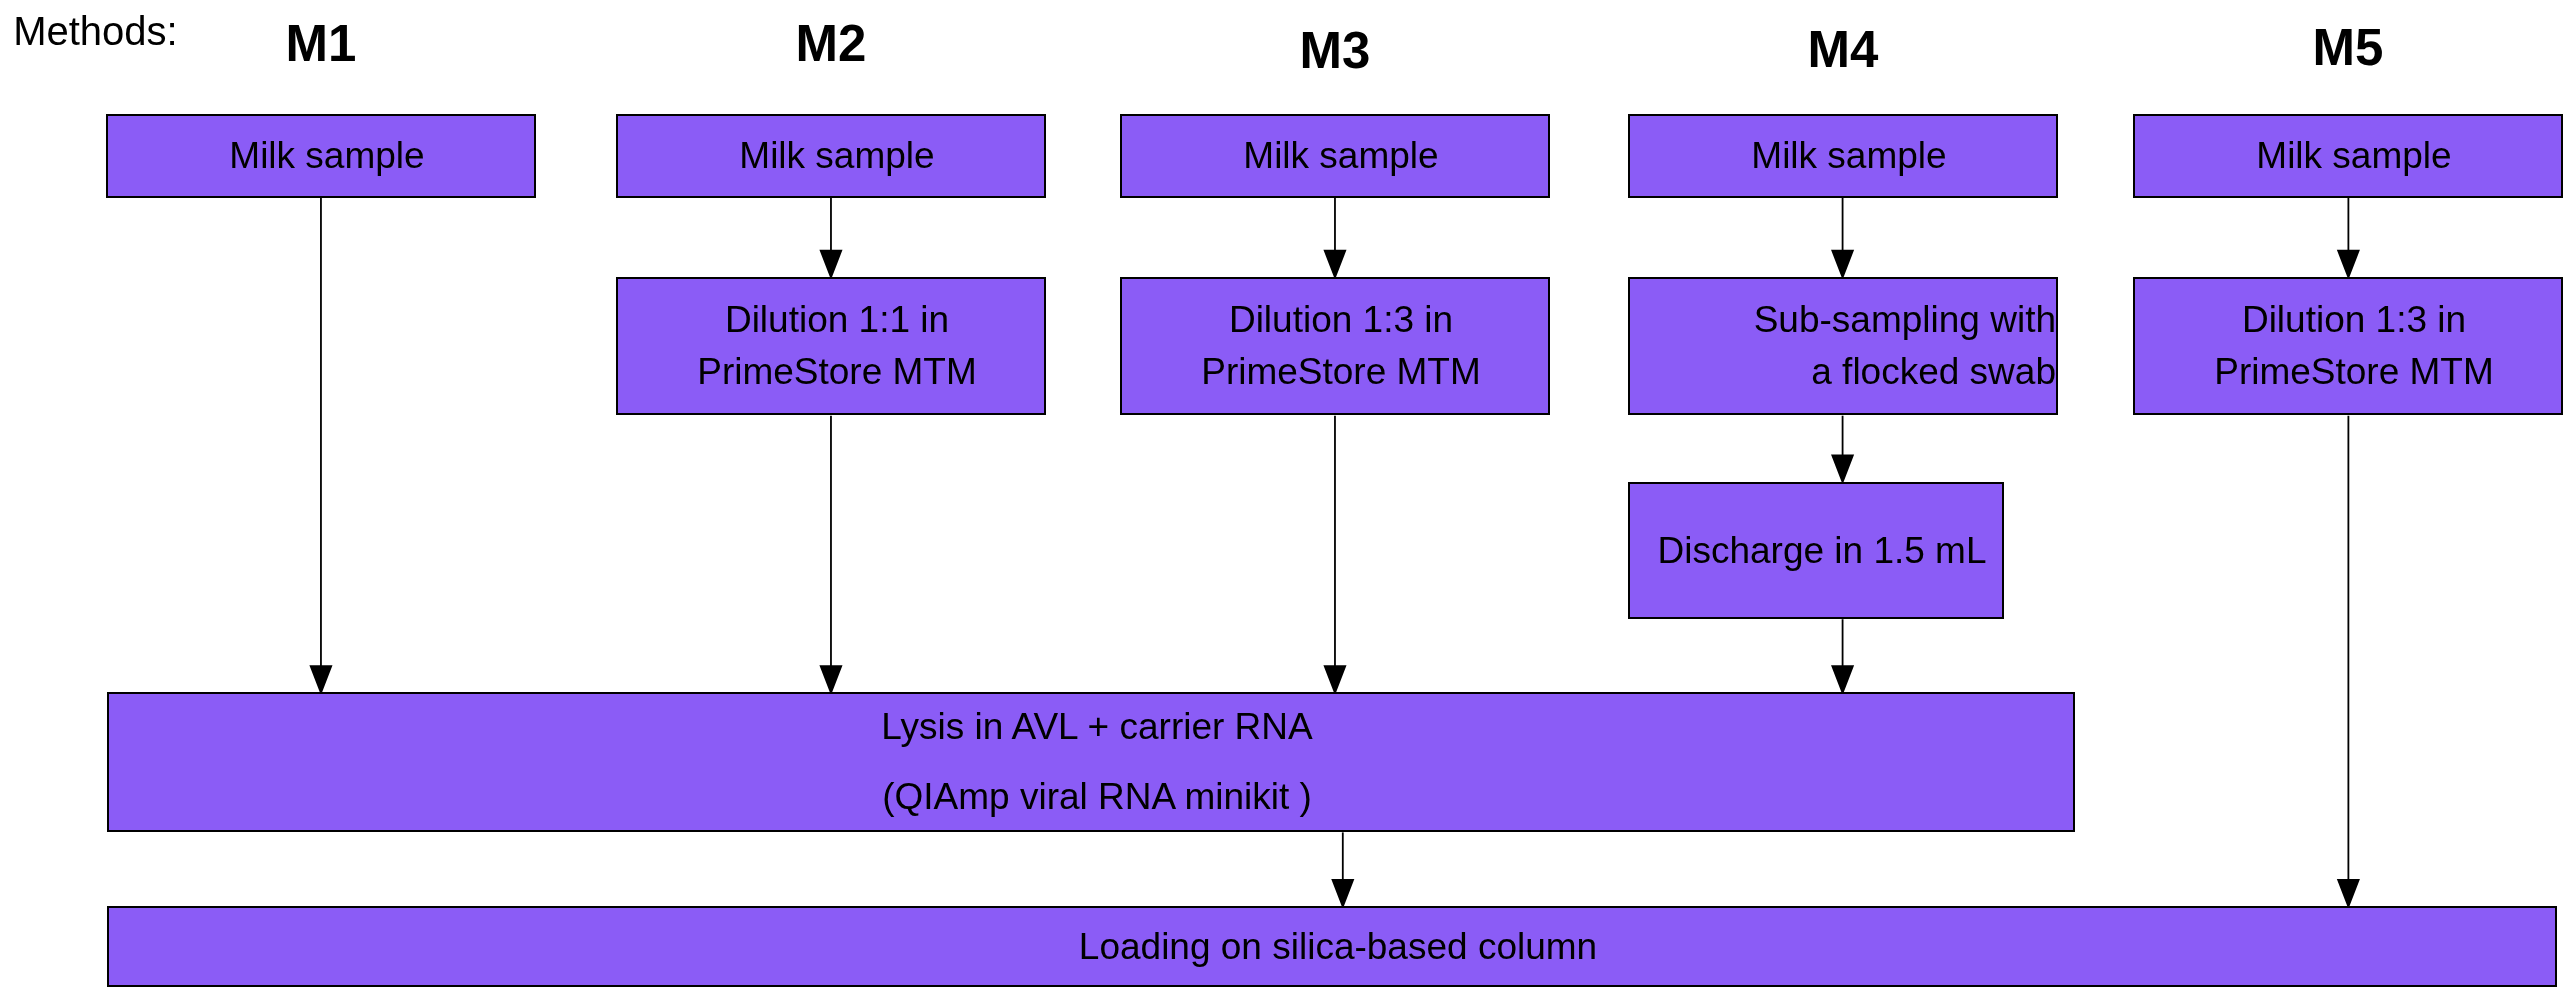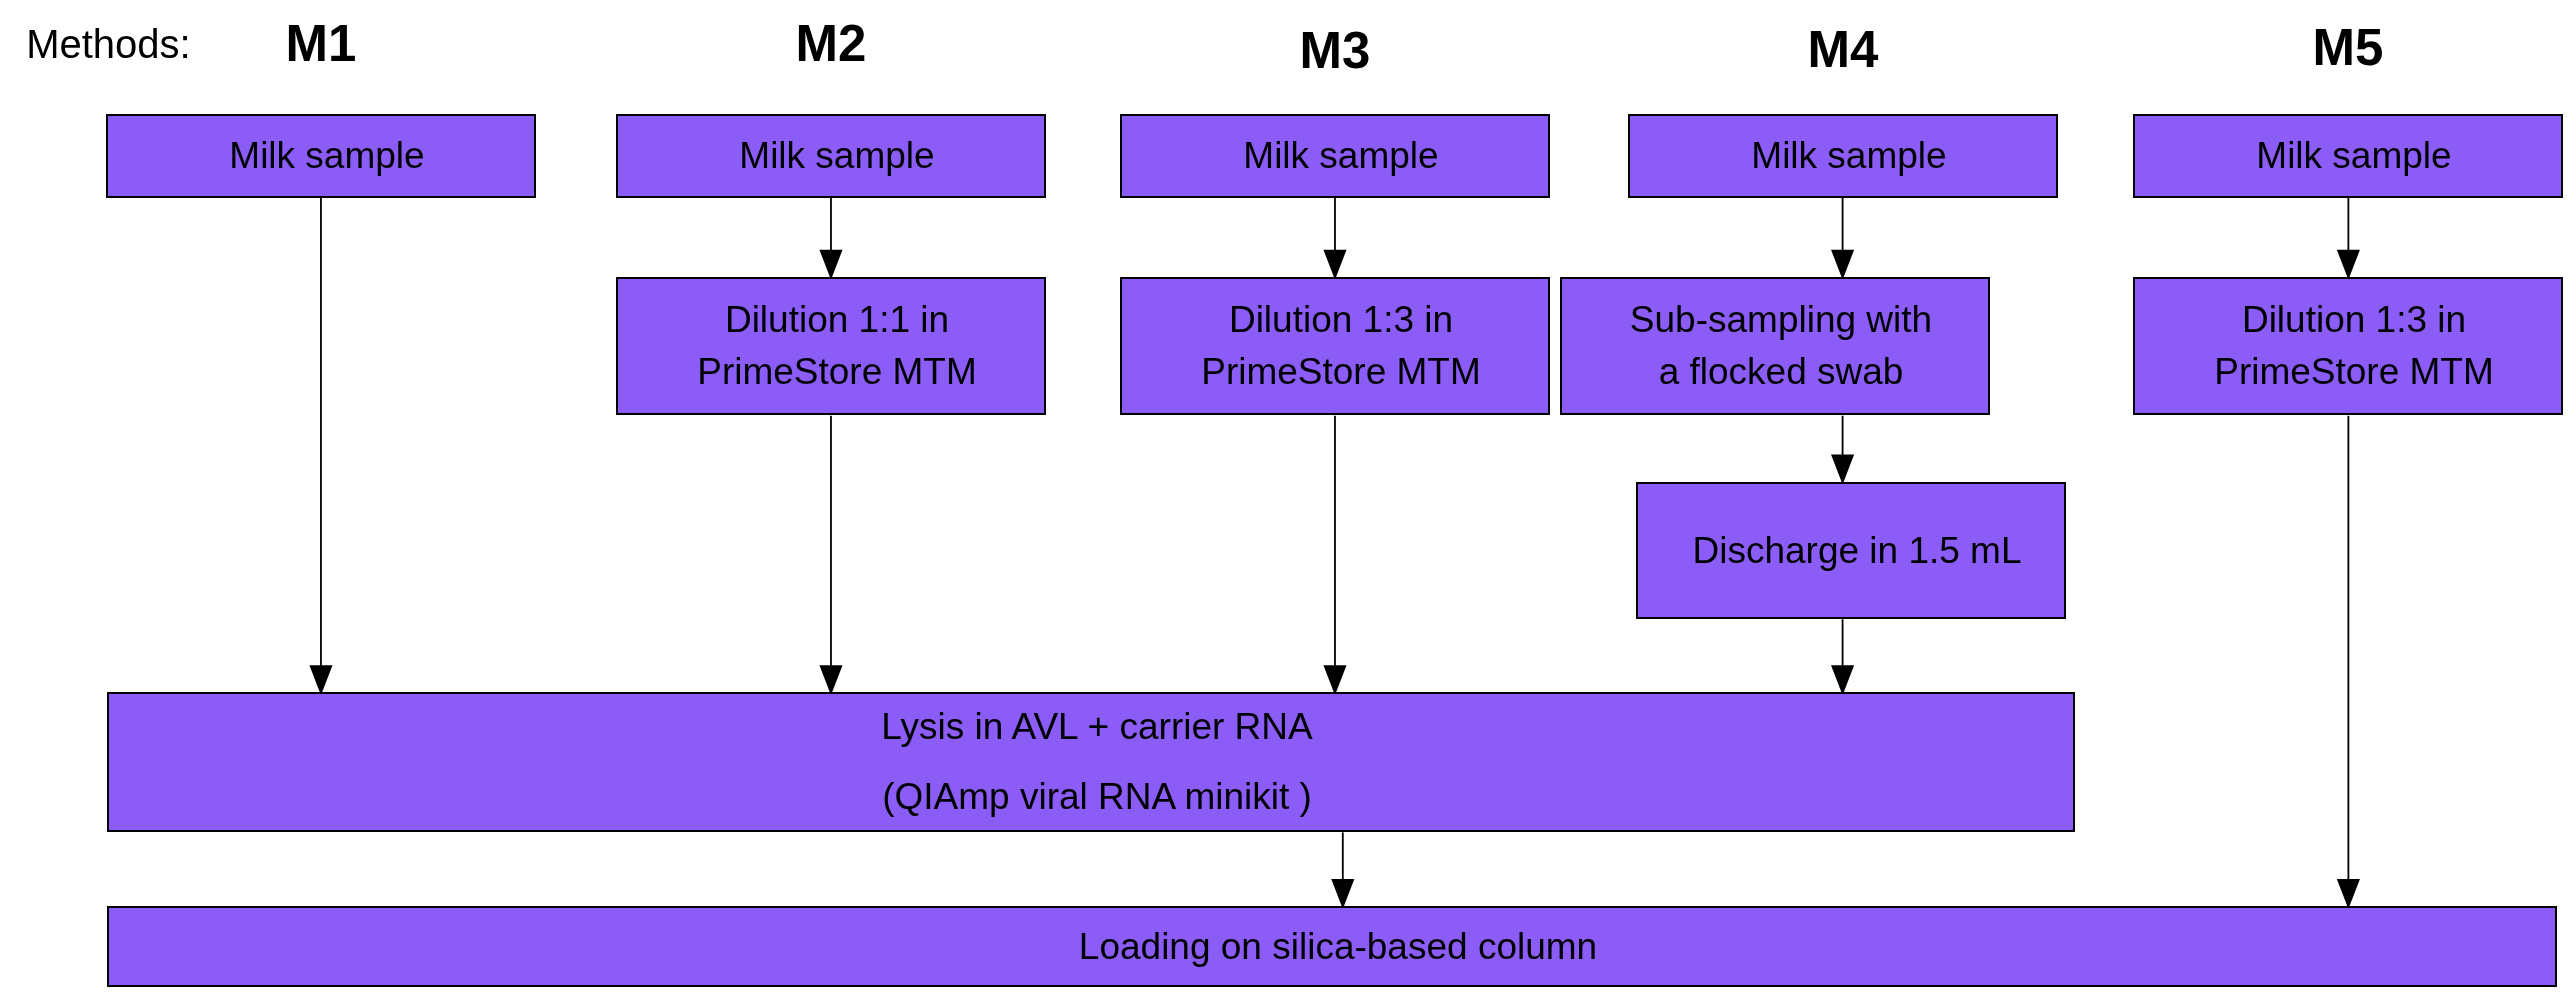--- a/index.html
+++ b/index.html
@@ -2,23 +2,22 @@
 <html style="font-size:9.6px"><head>
 <meta charset="utf-8">
 <style>
   html,body{margin:0;padding:0;background:#ffffff;}
   .stage{
     position:relative;width:2576px;height:1003px;background:#ffffff;
     font-family:"Liberation Sans",sans-serif;color:#000000;overflow:hidden;
   }
   .connectors{position:absolute;left:0;top:0;width:2576px;height:1003px;}
   .methods-label{
-    position:absolute;left:13.2px;top:22px;font-size:40px;line-height:1.1;
+    position:absolute;left:13.2px;top:9px;font-size:40px;line-height:1.1;
     white-space:nowrap;
-    margin-left:13px;
   }
   .method-header{
     position:absolute;transform:translateX(-50%);
     font-size:51px;font-weight:bold;line-height:1;white-space:nowrap;text-align:center;
   }
   .box{
     position:absolute;box-sizing:border-box;border:2.4px solid #000000;background:#8b5cf6;
     display:flex;flex-direction:column;align-items:center;justify-content:center;
     text-align:center;font-size:37px;line-height:52px;white-space:nowrap;padding-left:12px;
   }
@@ -86,30 +85,30 @@
   </div>
 
   <div class="box" style="left:616px;top:277px;width:430px;height:138px;">
     <span class="ln">Dilution 1:1 in</span>
     <span class="ln">PrimeStore MTM</span>
   </div>
   <div class="box" style="left:1120px;top:277px;width:430px;height:138px;">
     <span class="ln">Dilution 1:3 in</span>
     <span class="ln">PrimeStore MTM</span>
   </div>
-  <div class="box" style="left:1560px;top:277px;width:430px;height:138px;">
+  <div class="box" style="left:1628px;top:277px;width:430px;height:138px;align-items:flex-end;">
     <span class="ln">Sub-sampling with</span>
     <span class="ln">a flocked swab</span>
   </div>
   <div class="box" style="left:2133px;top:277px;width:430px;height:138px;">
     <span class="ln">Dilution 1:3 in</span>
     <span class="ln">PrimeStore MTM</span>
   </div>
 
-  <div class="box" style="left:1628px;top:482px;width:430px;height:137px;margin-left:8px;">
+  <div class="box" style="left:1628px;top:482px;width:376px;height:137px;">
     <span class="ln">Discharge in 1.5 mL</span>
   </div>
 
   <div class="box" style="left:107px;top:692px;width:1968px;height:140px;gap:18px;">
     <span class="ln">Lysis in AVL + carrier RNA</span>
     <span class="ln">(QIAmp viral RNA minikit )</span>
   </div>
 
   <div class="box" style="left:107px;top:906px;width:2450px;height:81px;">
     <span class="ln">Loading on silica-based column</span>

